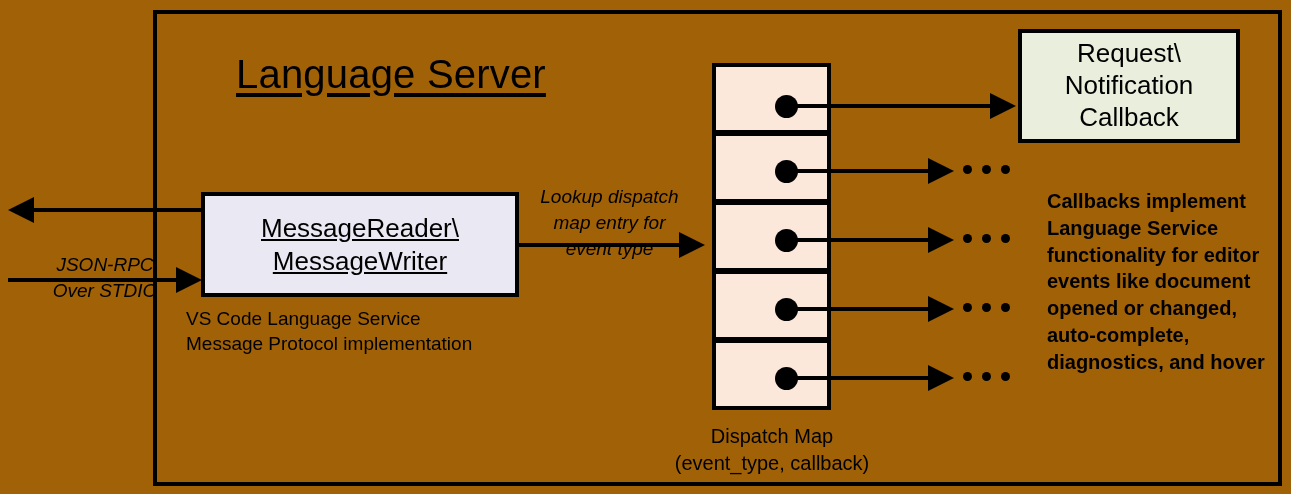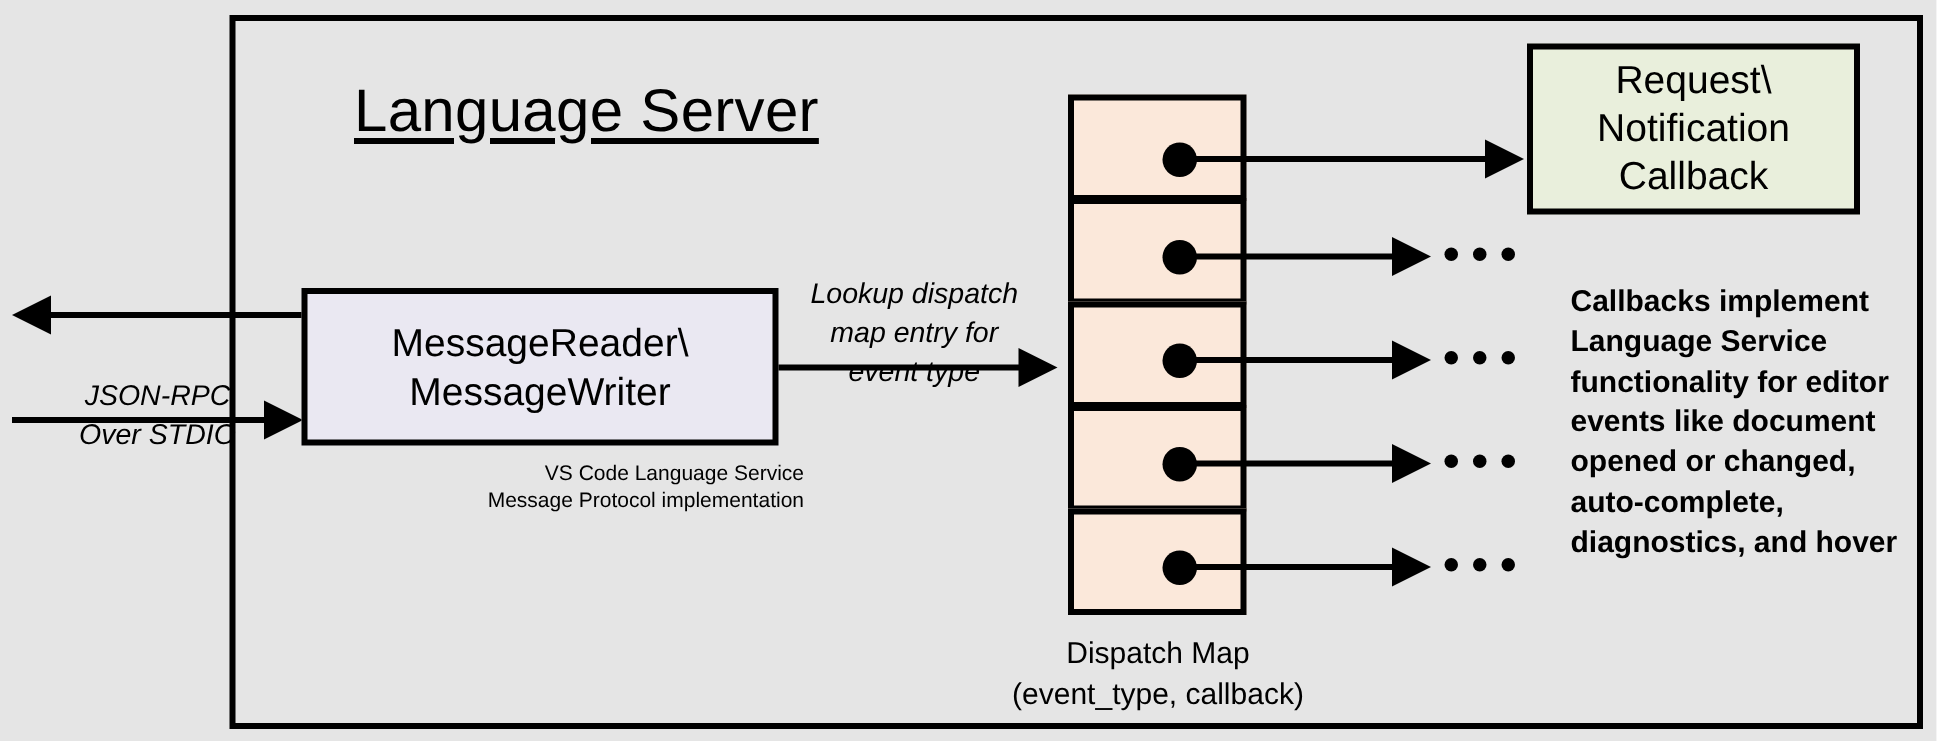--- a/index.html
+++ b/index.html
@@ -7,21 +7,21 @@
     padding: 0;
     background: #ffffff;
   }
   body {
     font-family: "Liberation Sans", sans-serif;
   }
   #canvas {
     position: relative;
     width: 1291px;
     height: 494px;
-    background: #e5e5e5;
+    background: #a16207;
     overflow: hidden;
   }
 
   .hline {
     position: absolute;
     background: #000000;
     height: 4px;
   }
   
   .arrow-right {
@@ -69,35 +69,36 @@
     left: 201px;
     top: 192px;
     width: 318px;
     height: 105px;
     border: 4px solid #000000;
     box-sizing: border-box;
     background: #eae8f2;
     display: flex;
     align-items: center;
     justify-content: center;
+    text-decoration: underline;
   }
   #message-box .label {
     font-size: 26px;
     line-height: 1.25;
     text-align: center;
     color: #000000;
     white-space: pre-line;
   }
   #message-caption {
     position: absolute;
     left: 186px;
     top: 306px;
     width: 350px;
-    text-align: right;
-    font-size: 14px;
+    text-align: left;
+    font-size: 19px;
     line-height: 1.32;
     color: #000000;
     white-space: pre-line;
   }
 
   
   #jsonrpc-label {
     position: absolute;
     left: 30px;
     top: 224px;

